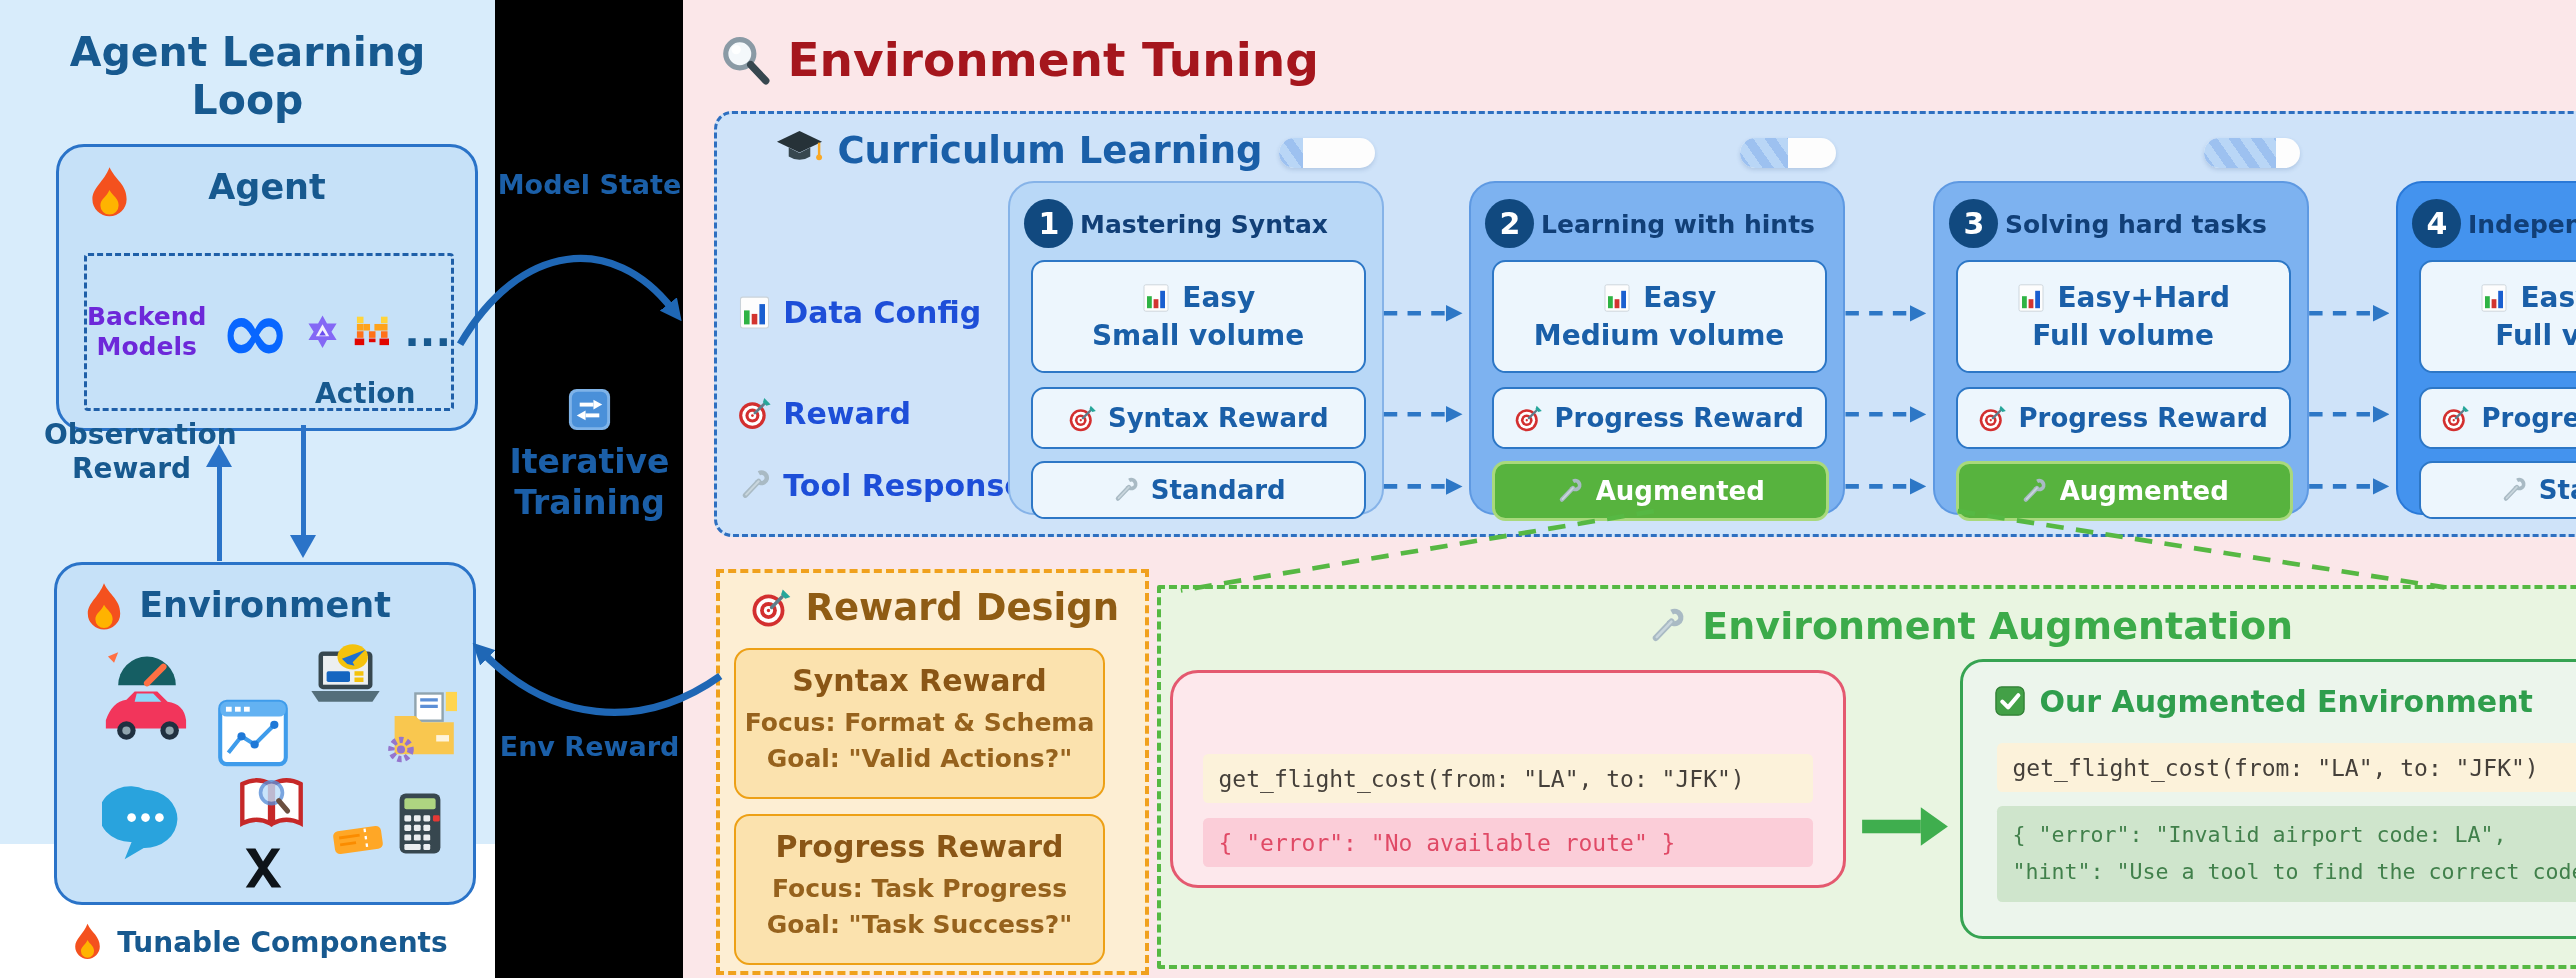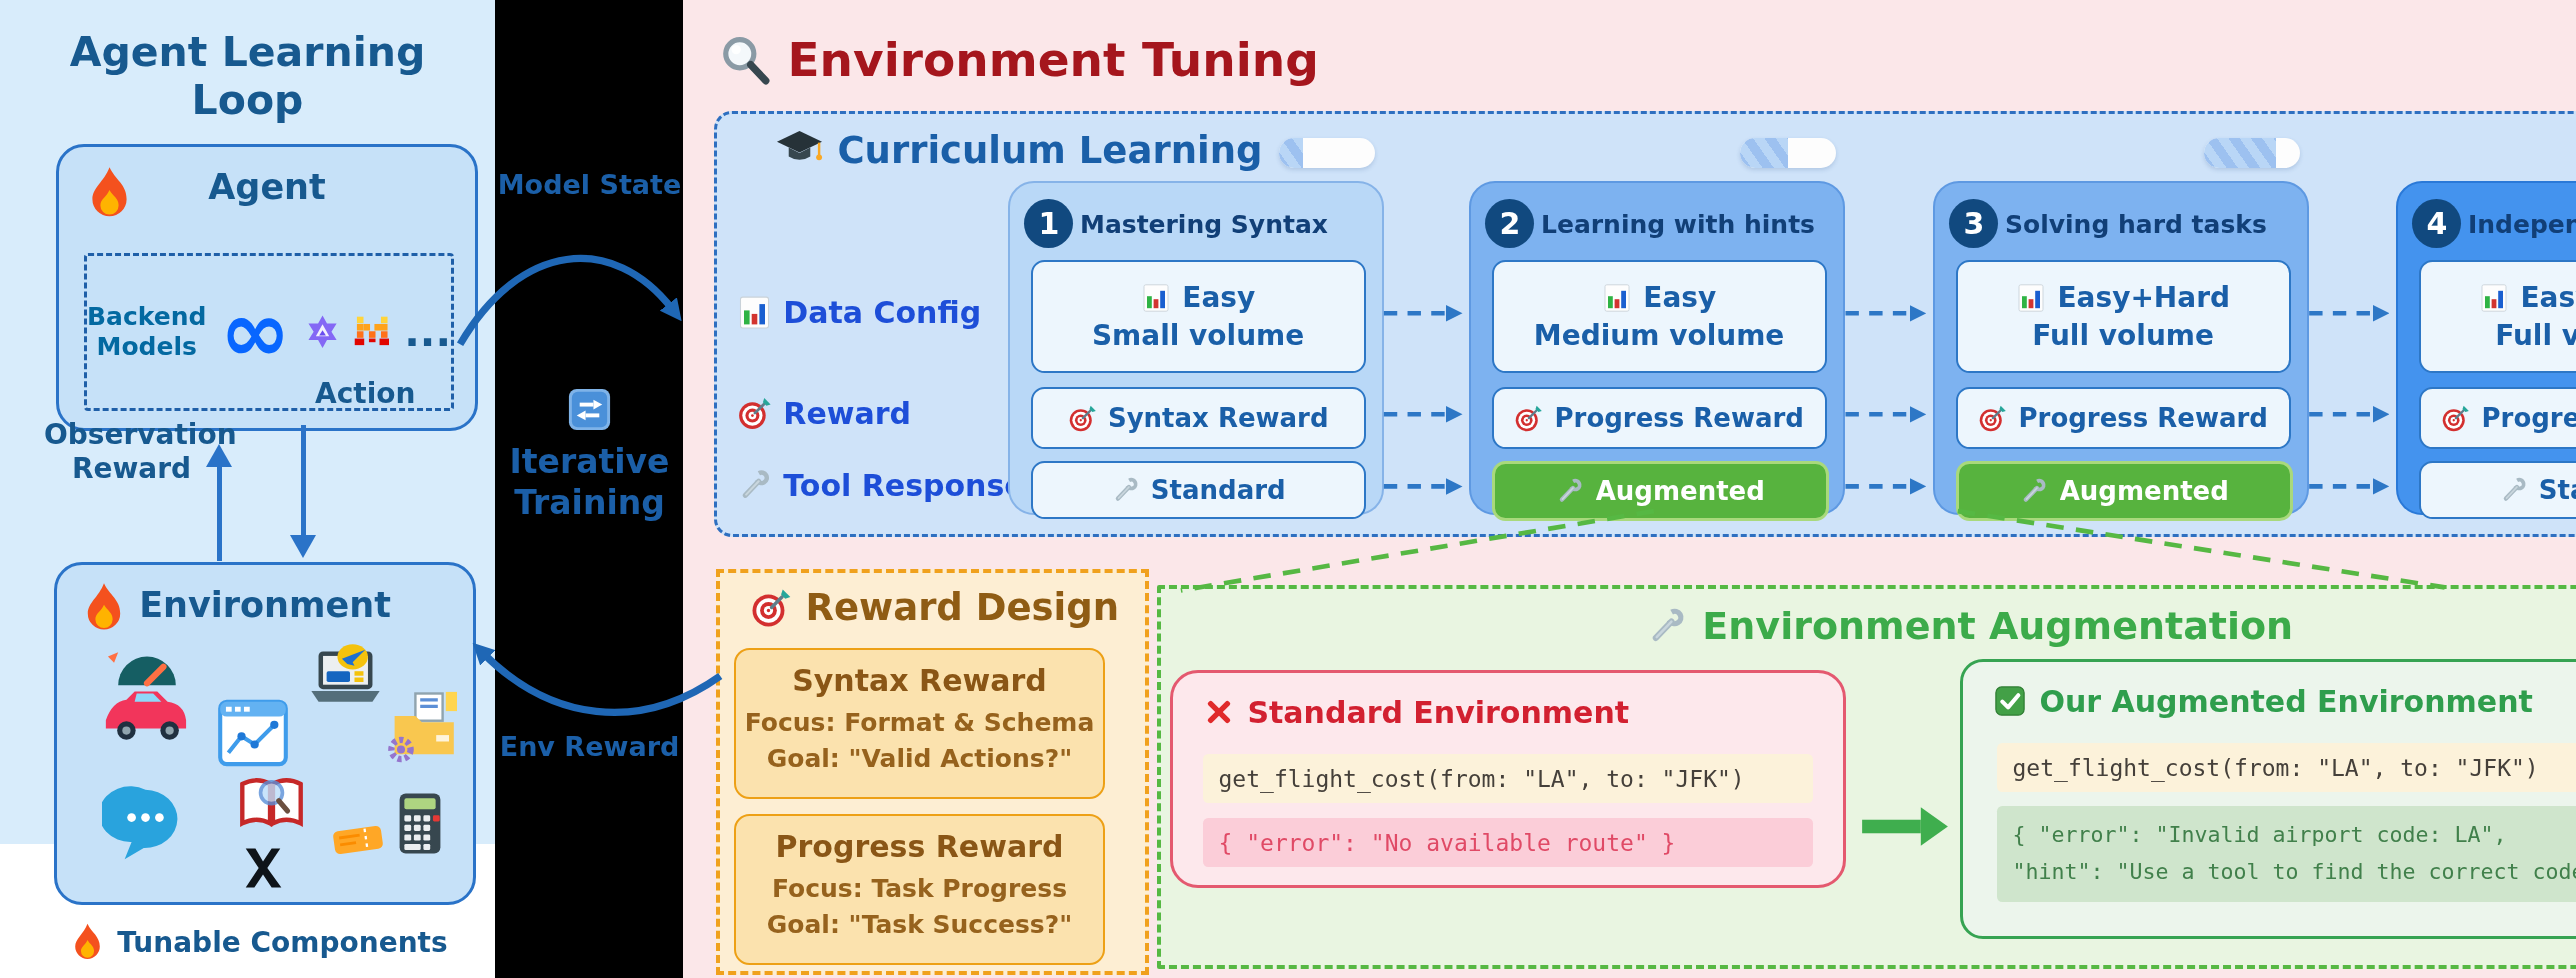--- a/index.html
+++ b/index.html
@@ -11,21 +11,21 @@
   .right-panel{position:absolute;left:683px;top:0;width:2112px;height:979px;background:#fbe7e9;}
   .abs{position:absolute;}
   
   .main-title{left:13px;top:28px;width:469px;text-align:center;font-size:41px;font-weight:bold;color:#17598f;}
   .agent-box,.env-box{background:#c6e1f8;border:3.1px solid #2a73c8;border-radius:28px;}
   .agent-box{left:56px;top:144px;width:416px;height:281px;}
   .env-box{left:54px;top:562px;width:416px;height:337px;}
   .box-title{position:absolute;left:0;right:0;top:19.6px;text-align:center;font-size:35px;font-weight:bold;color:#17598f;}
   .backend-box{position:absolute;left:25px;top:106px;width:364px;height:152px;border:3.1px dashed #1f5fa8;border-radius:4.1px;
                display:flex;align-items:center;justify-content:center;gap:13.4px;}
-  .backend-label{font-size:25px;line-height:1.2;font-weight:bold;color:#0369a1;text-align:center;width:121px;}
+  .backend-label{font-size:25px;line-height:1.2;font-weight:bold;color:#6d28d9;text-align:center;width:121px;}
   .meta-sym{font-size:85px;font-weight:bold;color:#0866ff;line-height:.55;}
   .dots-sym{font-size:41px;font-weight:bold;color:#17598f;}
   .v-line{position:absolute;width:4.6px;background:#2a73c8;}
   .arrow-up-head{position:absolute;width:0;height:0;border-left:13.4px solid transparent;border-right:13.4px solid transparent;border-bottom:23px solid #2a73c8;}
   .arrow-down-head{position:absolute;width:0;height:0;border-left:13.4px solid transparent;border-right:13.4px solid transparent;border-top:23px solid #2a73c8;}
   .flow-label{font-size:28px;font-weight:bold;color:#17598f;}
   .obs-label{left:44px;top:418px;width:175px;text-align:center;line-height:1.22;}
   .tunable{left:67px;top:922px;display:flex;align-items:center;gap:9.3px;font-size:28px;font-weight:bold;color:#17598f;}
   .env-ic{position:absolute;}
   
@@ -532,26 +532,20 @@
 
   <div class="abs aug-section"></div>
   <div class="aug-title">
     <svg style="width:41px;height:41px" viewBox="0 0 80 80" width="41" height="41">
         <use href="#sym-wrench"></use>
       </svg>
     <span>Environment Augmentation</span>
   </div>
 
   <div class="abs std-box">
-    <div class="envbox-title">
-      <svg style="width:30px;height:30px" viewBox="0 0 58 58" width="30" height="30">
-          <use href="#sym-cross"></use>
-        </svg>
-      <span>Standard Environment</span>
-    </div>
     <div class="code code-call" style="left:30px;top:81px;width:610px;height:49px">get_flight_cost(from: "LA", to: "JFK")</div>
     <div class="code code-err" style="left:30px;top:145px;width:610px;height:49px">{ "error": "No available route" }</div>
   </div>
 
   <svg class="abs" style="left:1855px;top:798px;width:100px;height:57px" viewBox="0 0 195 110" width="100" height="57">
       <use href="#sym-green-arrow"></use>
     </svg>
 
   <div class="abs aug-box">
     <div class="envbox-title">

